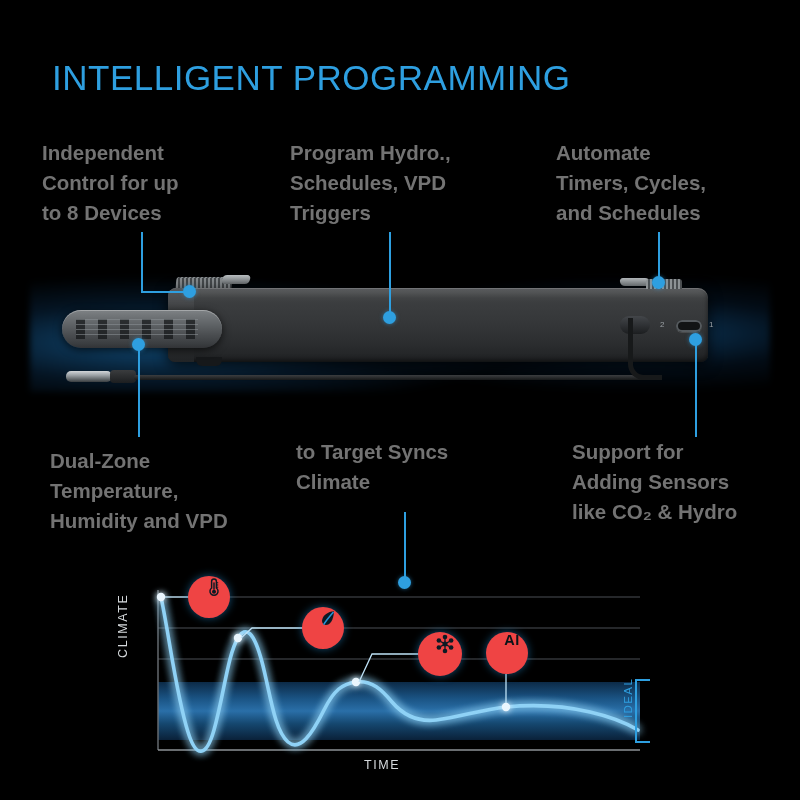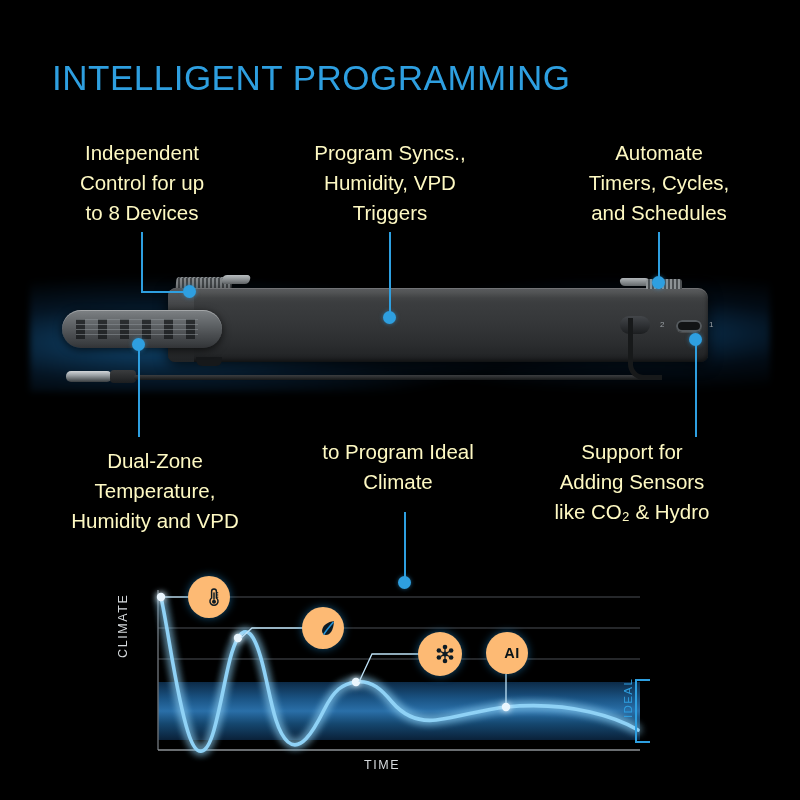--- a/index.html
+++ b/index.html
@@ -23,32 +23,31 @@
     font-size: 35px;
     letter-spacing: 0.5px;
     color: #2e9fe0;
     font-weight: 400;
     white-space: nowrap;
   }
 
   
   .callout {
     position: absolute;
-    color: #fef9c3;
+    color: #737373;
     font-size: 20.5px;
     line-height: 30px;
-    text-align: center;
-    font-weight: 400;
+    font-weight: 700;
   }
   .callout.t1 { left: 42px;  top: 138px; width: 200px; }
   .callout.t2 { left: 290px; top: 138px; width: 200px; }
   .callout.t3 { left: 556px; top: 138px; width: 206px; }
   .callout.b1 { left: 50px;  top: 446px; width: 210px; }
   .callout.b2 { left: 296px; top: 437px; width: 204px; }
-  .callout.b3 { left: 522px; top: 437px; width: 220px; }
+  .callout.b3 { left: 572px; top: 437px; width: 220px; }
 
   
   .conn { position: absolute; background: #2e9fe0; }
   .conn.v { width: 1.6px; }
   .conn.h { height: 1.6px; }
   .dot {
     position: absolute;
     background: #2e9fe0;
     border-radius: 50%;
     box-shadow: 0 0 4px rgba(46,159,224,0.55);
@@ -244,23 +243,23 @@
     transform: rotate(-90deg);
     transform-origin: left top;
     white-space: nowrap;
     font-size: 11.5px;
     letter-spacing: 1.4px;
   }
   
   .badge {
     position: absolute;
     border-radius: 50%;
-    background: #fdba74;
+    background: #ef4444;
     display: flex;
-    align-items: center;
+    align-items: flex-start;
     justify-content: center;
     box-shadow: 0 0 9px rgba(37,147,216,0.55);
     padding-left: 10px;
   }
   .badge svg { display: block; }
   .badge.aiTxt {
     color: #0a1418;
     font-size: 14.5px;
     font-weight: 700;
     letter-spacing: 0.5px;
@@ -272,37 +271,37 @@
 <div id="stage">
 
   <div id="title">INTELLIGENT PROGRAMMING</div>
 
   <div class="callout t1">
     <div>Independent</div>
     <div>Control for up</div>
     <div>to 8 Devices</div>
   </div>
   <div class="callout t2">
-    <div>Program Syncs.,</div>
-    <div>Humidity, VPD</div>
+    <div>Program Hydro.,</div>
+    <div>Schedules, VPD</div>
     <div>Triggers</div>
   </div>
   <div class="callout t3">
     <div>Automate</div>
     <div>Timers, Cycles,</div>
     <div>and Schedules</div>
   </div>
 
   <div class="callout b1">
     <div>Dual-Zone</div>
     <div>Temperature,</div>
     <div>Humidity and VPD</div>
   </div>
   <div class="callout b2">
-    <div>to Program Ideal</div>
+    <div>to Target Syncs</div>
     <div>Climate</div>
   </div>
   <div class="callout b3">
     <div>Support for</div>
     <div>Adding Sensors</div>
     <div>like CO₂ &amp; Hydro</div>
   </div>
 
   <div id="deviceGlow"></div>
   <div id="topClip"></div>

